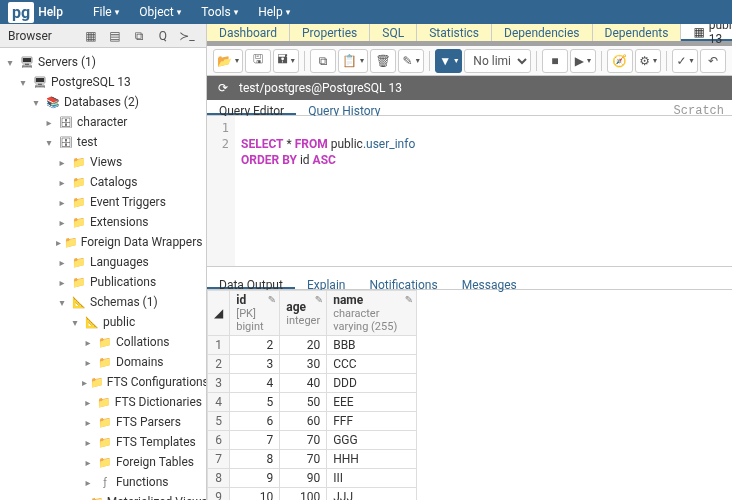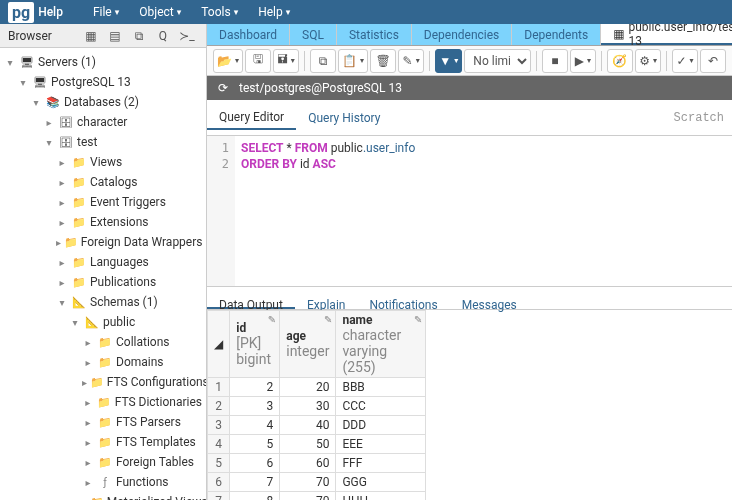--- a/index.html
+++ b/index.html
@@ -12,52 +12,52 @@
 .browser-hdr { height:24px; background:#eee; border-bottom:1px solid #ccc; display:flex; align-items:center; padding:0 8px; justify-content:space-between;}
 .browser-hdr-tools { display:flex; gap:2px;}
 .tool-btn { width:22px; height:20px; display:flex; align-items:center; justify-content:center; border:1px solid transparent; border-radius:3px; cursor:pointer; color:#555;}
 .main { display:flex; height:calc(100vh - 24px); }
 .sidebar { width:207px; border-right:1px solid #ccc; overflow:auto; background:#fff;}
 .tree { padding:4px 0;}
 .tree-item { display:flex; align-items:center; height:20px; padding-right:4px; cursor:pointer; white-space:nowrap;}
 .tree-toggle { width:12px; text-align:center; color:#888; font-size:10px; cursor:pointer; user-select:none;}
 .tree-icon { width:16px; height:16px; display:inline-flex; align-items:center; justify-content:center; margin:0 3px; font-size:11px;}
 .content { flex:1; display:flex; flex-direction:column; overflow:hidden;}
-.tabbar { height:22px; background:#7dd3fc; border-bottom:1px solid #a3a3a3; display:flex;}
+.tabbar { height:22px; background:#fef9c3; border-bottom:5px solid #a3a3a3; display:flex;}
 .tab { padding:3px 12px; border-right:1px solid #ccc; cursor:pointer; color:#326690; display:flex; align-items:center; gap:4px;}
 .tab.active { background:#fff; border-bottom:2px solid #326690; color:#333;}
 .tab.right { margin-left:auto; }
 .toolbar2 { height:30px; background:#fafafa; border-bottom:1px solid #ccc; display:flex; align-items:center; padding:0 6px; gap:2px;}
 .tbtn { min-width:26px; height:24px; display:flex; align-items:center; justify-content:center; border:1px solid #ccc; border-radius:3px; background:#fff; cursor:pointer; color:#555; font-size:12px; padding:0 4px;}
 .tbtn.primary { background:#326690; color:#fff; border-color:#326690;}
 .tbtn.small-chev::after { content:"▾"; font-size:8px; margin-left:3px;}
 .sep { width:1px; height:20px; background:#ccc; margin:0 3px;}
 select.tbtn { padding:0 4px;}
 .conn-bar { height:24px; background:#666; color:#fff; display:flex; align-items:center; padding:0 8px; gap:8px;}
 .conn-icon { width:16px; height:16px; display:flex; align-items:center; justify-content:center;}
-.editor-tabs { height:36px; display:flex; border-bottom:1px solid #ccc;align-items:center;}
+.editor-tabs { height:16px; display:flex; border-bottom:1px solid #ccc;}
 .ed-tab { padding:4px 12px; cursor:pointer; color:#326690;}
 .ed-tab.active { border-bottom:2px solid #326690; color:#333;}
 .ed-tab-right { margin-left:auto; padding:4px 8px; color:#999;font-family:Liberation Mono, monospace;}
 .editor { flex:0 0 150px; background:#fff; display:flex; overflow:hidden;}
 .gutter { width:28px; background:#f6f6f6; color:#999; text-align:right; padding:4px 6px 0 0; font-family:monospace; font-size:12px; line-height:16px;}
-.code { padding:4px 0 0 6px; font-family:monospace; font-size:12px; line-height:16px;}
+.code { padding:4px 0 0 6px; font-family:monospace; font-size:12px; line-height:16px;margin-top:16px;}
 .kw { color:#c13bbd; font-weight:bold;}
 .ident { color:#326690;}
 .out-tabs { height:24px; display:flex; border-top:1px solid #ccc; border-bottom:1px solid #ccc;}
 .out-tab { padding:4px 12px; cursor:pointer; color:#326690;margin-top:7px;}
 .out-tab.active { border-bottom:2px solid #326690; color:#333;}
 .grid { flex:1; overflow:auto;}
 table.data { border-collapse:collapse; font-size:12px;}
 table.data th, table.data td { border:1px solid #ddd; padding:2px 6px; height:16px;}
 table.data th { background:#f6f6f6; font-weight:normal; text-align:left; position:relative;}
 table.data td.num { text-align:right;}
 table.data td.rownum { background:#f6f6f6; text-align:center; color:#666; width:20px;}
 .col-hdr-main { font-weight:bold; color:#333;}
-.col-hdr-sub { color:#888; font-size:14px; display:block;}
+.col-hdr-sub { color:#888; font-size:11px; display:block;}
 .edit-pencil { position:absolute; right:3px; top:3px; color:#888; font-size:10px;}
 .i-server::before{content:"🖥";} .i-db::before{content:"🗄";} .i-dbgroup::before{content:"📚";color:#d6a22d;}
 .i-schema::before{content:"📐";color:#d6a22d;}
 .i-folder::before{content:"📁";} .i-func::before{content:"ƒ";color:#888;}
 </style>
 </head>
 <body>
 
 <div class="menubar">
   <span class="logo">pg</span>
@@ -203,20 +203,21 @@
           <span class="tree-toggle">▸</span>
           <span class="tree-icon i-folder"></span>
           <span>Materialized Views</span>
         </div>
       </div>
   </div>
 
   <div class="content">
     <div class="tabbar">
       <div class="tab">Dashboard</div>
+      <div class="tab">Properties</div>
       <div class="tab">SQL</div>
       <div class="tab">Statistics</div>
       <div class="tab">Dependencies</div>
       <div class="tab">Dependents</div>
       <div class="tab active right">
           <span>▦</span>
           <span>public.user_info/test/postgres@PostgreSQL 13</span>
         </div>
     </div>
 

